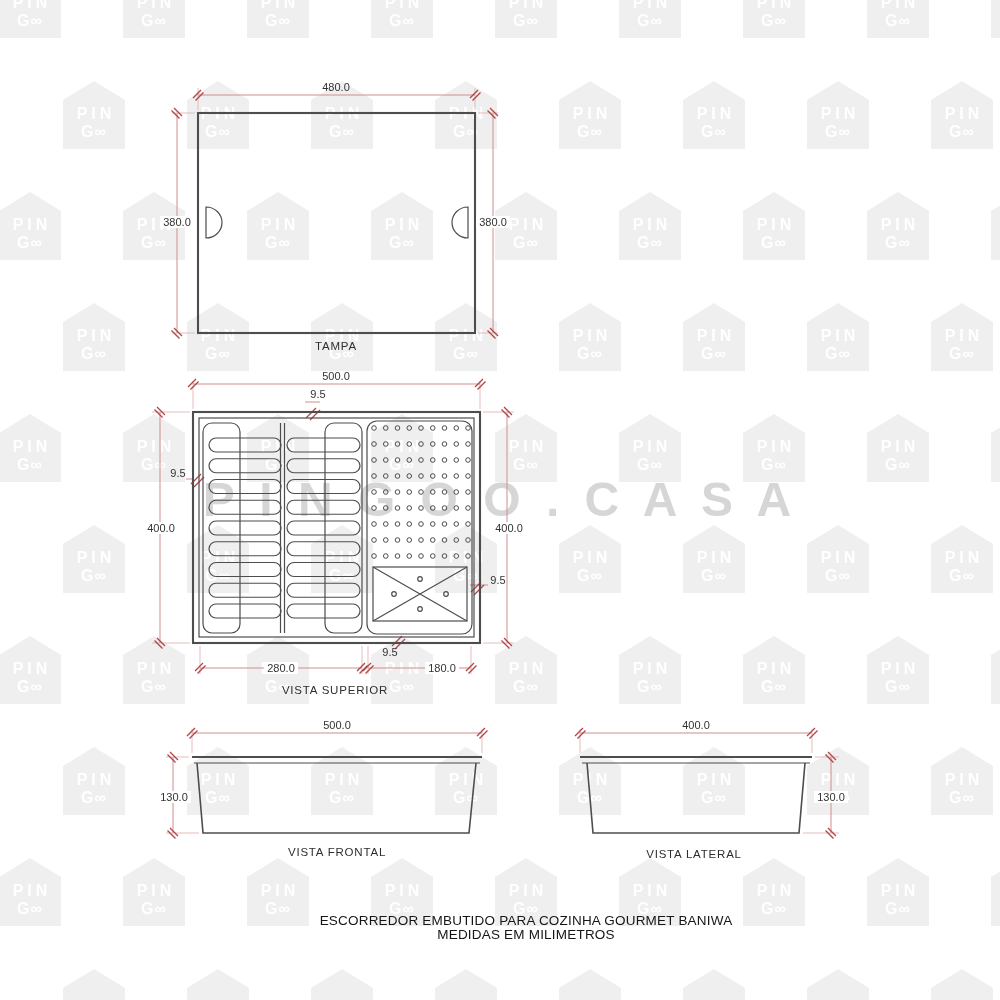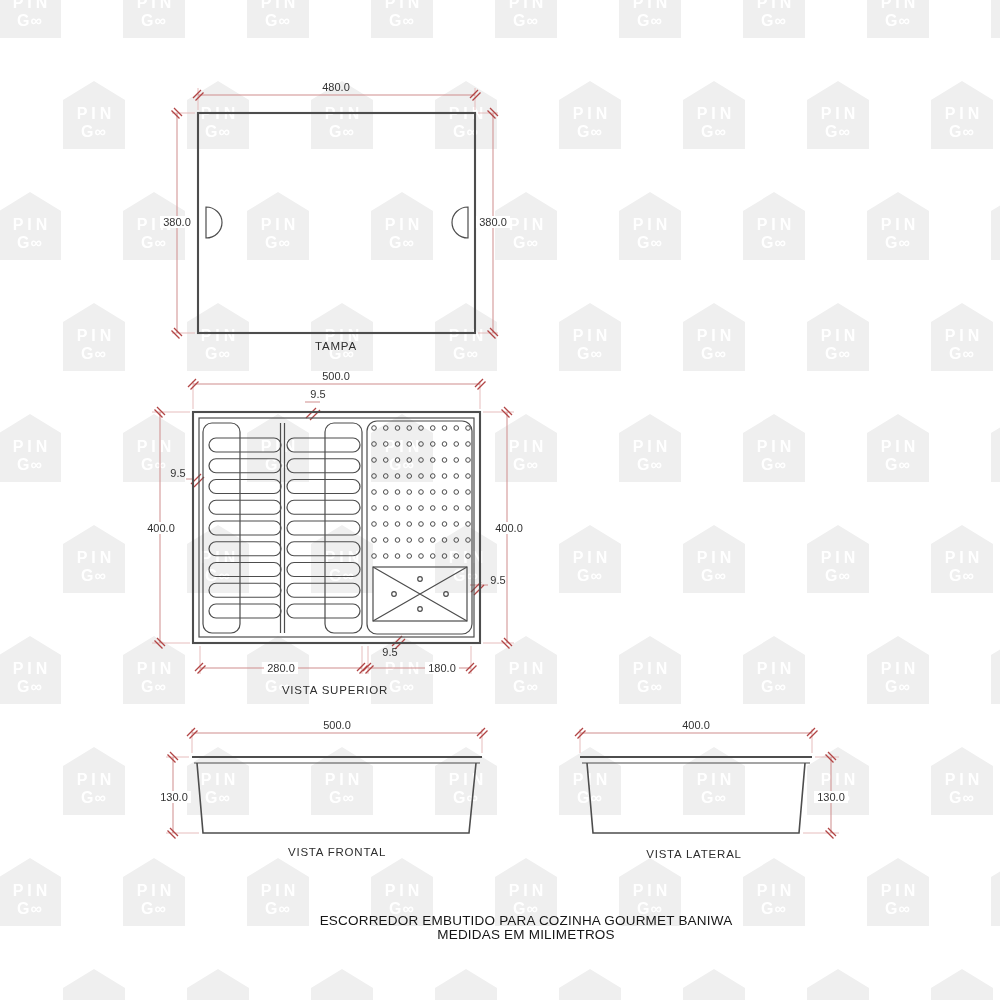--- a/index.html
+++ b/index.html
@@ -347,20 +347,21 @@
       </div>
       <div class="wm-tile" style="left: 683px; top: 969px;">
         <span class="l1">PIN</span>
       </div>
       <div class="wm-tile" style="left: 807px; top: 969px;">
         <span class="l1">PIN</span>
       </div>
       <div class="wm-tile" style="left: 931px; top: 969px;">
         <span class="l1">PIN</span>
       </div>
+      <div class="wm-big">P I N G O O . C A S A</div>
   </div>
 
   <svg id="drawing" width="1000" height="1000" viewBox="0 0 1000 1000">
     <defs>
       <marker id="tick" markerWidth="14" markerHeight="14" refX="6.5" refY="6.5" orient="auto" markerUnits="userSpaceOnUse">
         <path d="M1.5,9.5 L9.5,1.5 M4,12 L12,4" stroke="#b24545" stroke-width="1.3" fill="none"></path>
       </marker>
     </defs>
 
     <g>

